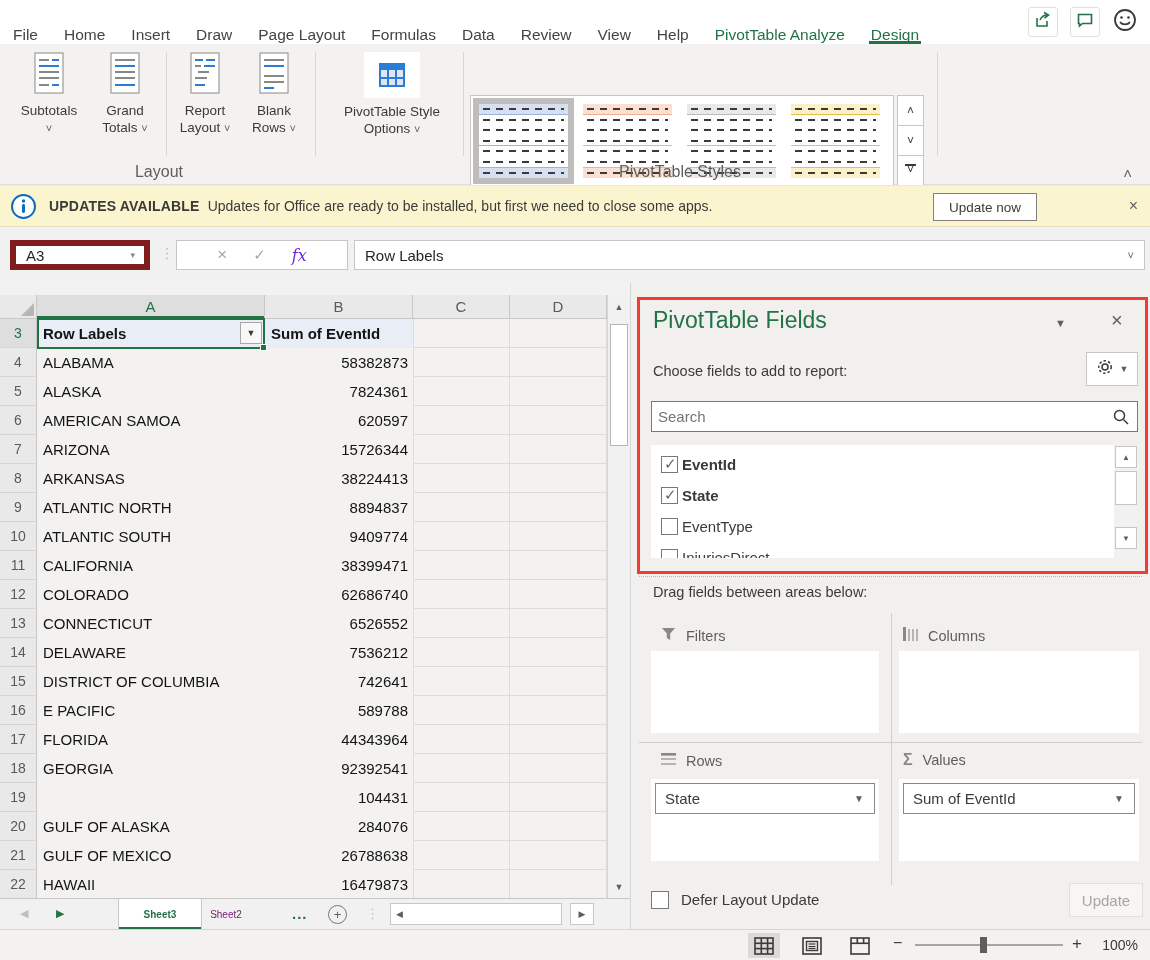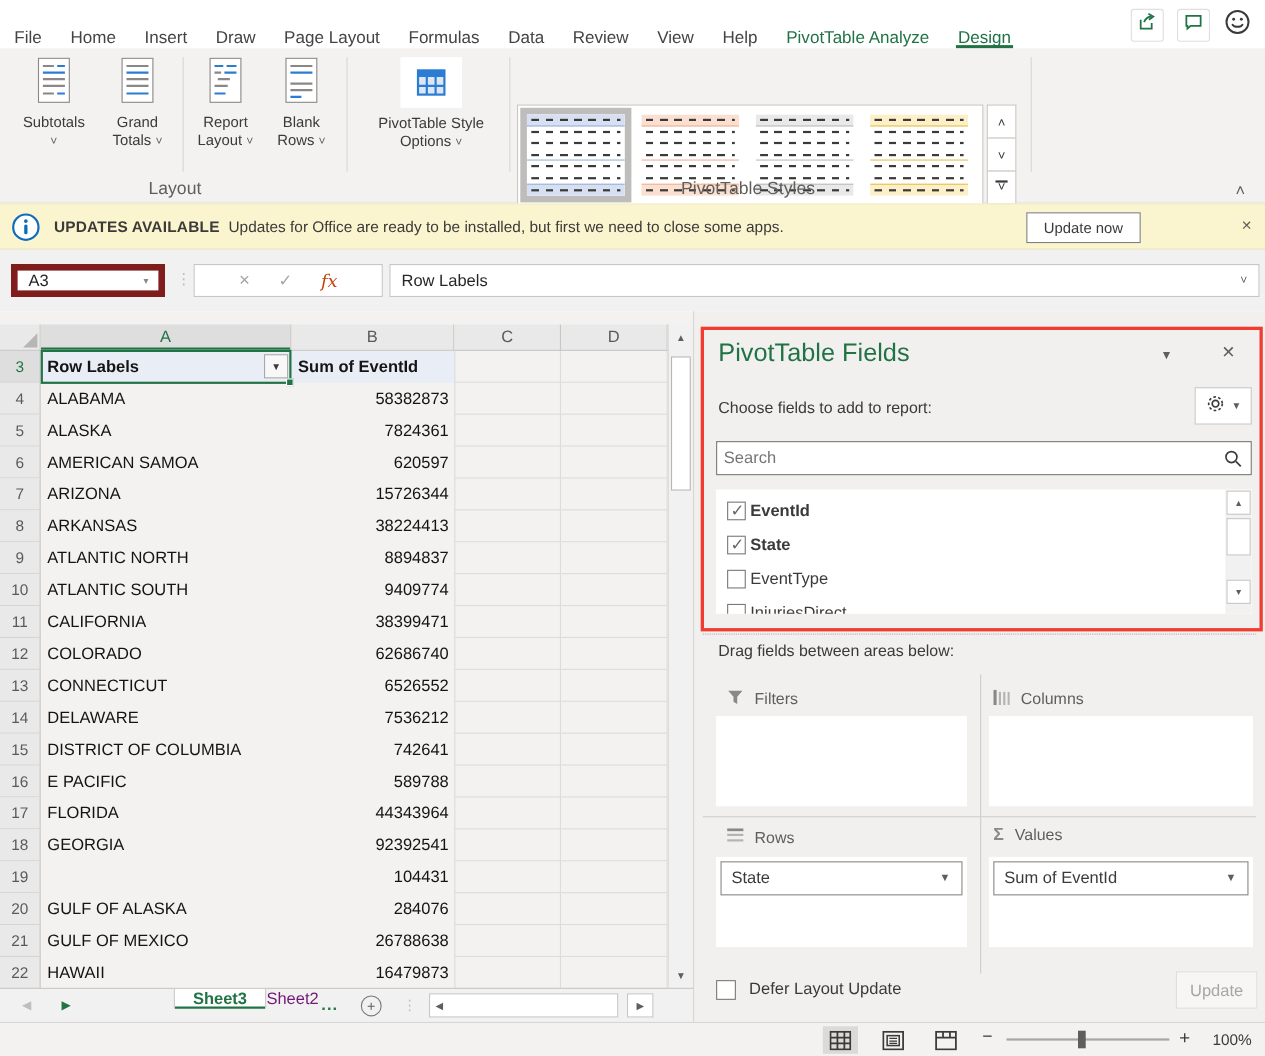--- a/index.html
+++ b/index.html
@@ -54,21 +54,21 @@
   
   .frow { position:absolute; left:0; top:227px; width:100%; height:56px; background:#f1f1f1; }
   .namebox { position:absolute; left:10px; top:13px; width:140px; height:30px; background:#fff;
              border:6px solid #7f1d1d; font-size:15px; color:#262626; display:flex; align-items:center; padding-left:10px; }
   .namebox .dd { position:absolute; right:9px; font-size:9px; color:#8a8886; }
   .fdots { position:absolute; left:160px; top:18px; color:#c0bebc; font-size:14px; letter-spacing:0; }
   .fxbox { position:absolute; left:176px; top:13px; width:172px; height:30px; background:#fff; border:1px solid #c8c6c4;
            display:flex; align-items:center; justify-content:center; gap:26px; }
   .fx-x { color:#a8a6a4; font-size:17px; }
   .fx-check { color:#a8a6a4; font-size:15px; }
-  .fx-fx { font-family:"DejaVu Serif", serif; font-style:italic; font-size:16px; color:#c2410c;text-align:right; }
+  .fx-fx { font-family:"DejaVu Serif", serif; font-style:italic; font-size:16px; color:#6d28d9;text-align:right; }
   .finput { position:absolute; left:354px; top:13px; right:5px; height:30px; background:#fff; border:1px solid #c8c6c4;
             display:flex; align-items:center; padding-left:10px; font-size:15px; color:#262626; }
   .finput .dd { position:absolute; right:10px; font-size:11px; color:#605e5c; }
 
   
   .sheet-area { position:absolute; left:0; top:283px; width:630px; height:615px; background:#f3f2f1; }
   .colhdr { position:absolute; top:12px; height:24px; background:#e9e9e9; border-right:1px solid #c9c7c5;
             border-bottom:1px solid #c9c7c5; display:flex; align-items:center; justify-content:center;
             font-size:15px; color:#5a5a5a; }
   .colhdr.selcol { background:#dedede; color:#217346; box-shadow:inset 0 -2px 0 #217346; }
@@ -98,21 +98,21 @@
                font-size:9px; color:#3b3a39; z-index:4; }
   .vscroll { position:absolute; left:607px; top:12px; width:23px; height:603px; background:#f1f1f1; border-left:1px solid #d8d6d4; }
   .vs-btn { position:absolute; left:0; width:22px; height:23px; display:flex; align-items:center; justify-content:center;
             font-size:9px; color:#605e5c; background:#f1f1f1; }
   .vs-thumb { position:absolute; left:2px; top:29px; width:18px; height:122px; background:#fff; border:1px solid #b8b6b4; }
 
   
   .sheetbar { position:absolute; left:0; top:898px; width:630px; height:31px; background:#f1f1f1;
               border-top:1px solid #c9c7c5; }
   .snav { position:absolute; top:8px; font-size:11px; }
-  .stab { position:absolute; top:0; height:18px; display:flex; align-items:center; justify-content:center; font-size:15px;margin-left:40px; }
+  .stab { position:absolute; top:0; height:30px; display:flex; align-items:center; justify-content:center; font-size:10px; }
   .stab.active { background:#fff; color:#217346; font-weight:bold; border-left:1px solid #c9c7c5;
                  border-right:1px solid #c9c7c5; box-shadow:inset 0 -2px 0 #217346; }
   .ellip { position:absolute; top:6px; color:#217346; font-weight:bold; font-size:15px; letter-spacing:1px; }
   .addsheet { position:absolute; top:6px; width:19px; height:19px; border:1px solid #7a7876; border-radius:50%;
               display:flex; align-items:center; justify-content:center; font-size:13px; color:#605e5c; background:#f1f1f1;}
   .sdots { position:absolute; top:7px; color:#c0bebc; font-size:13px; }
   .hscroll { position:absolute; top:4px; height:22px; background:#fff; border:1px solid #c9c7c5; }
   .hs-arrow { position:absolute; top:4px; width:24px; height:22px; background:#fff; border:1px solid #c9c7c5;
               display:flex; align-items:center; justify-content:center; font-size:9px; color:#605e5c; }
 

